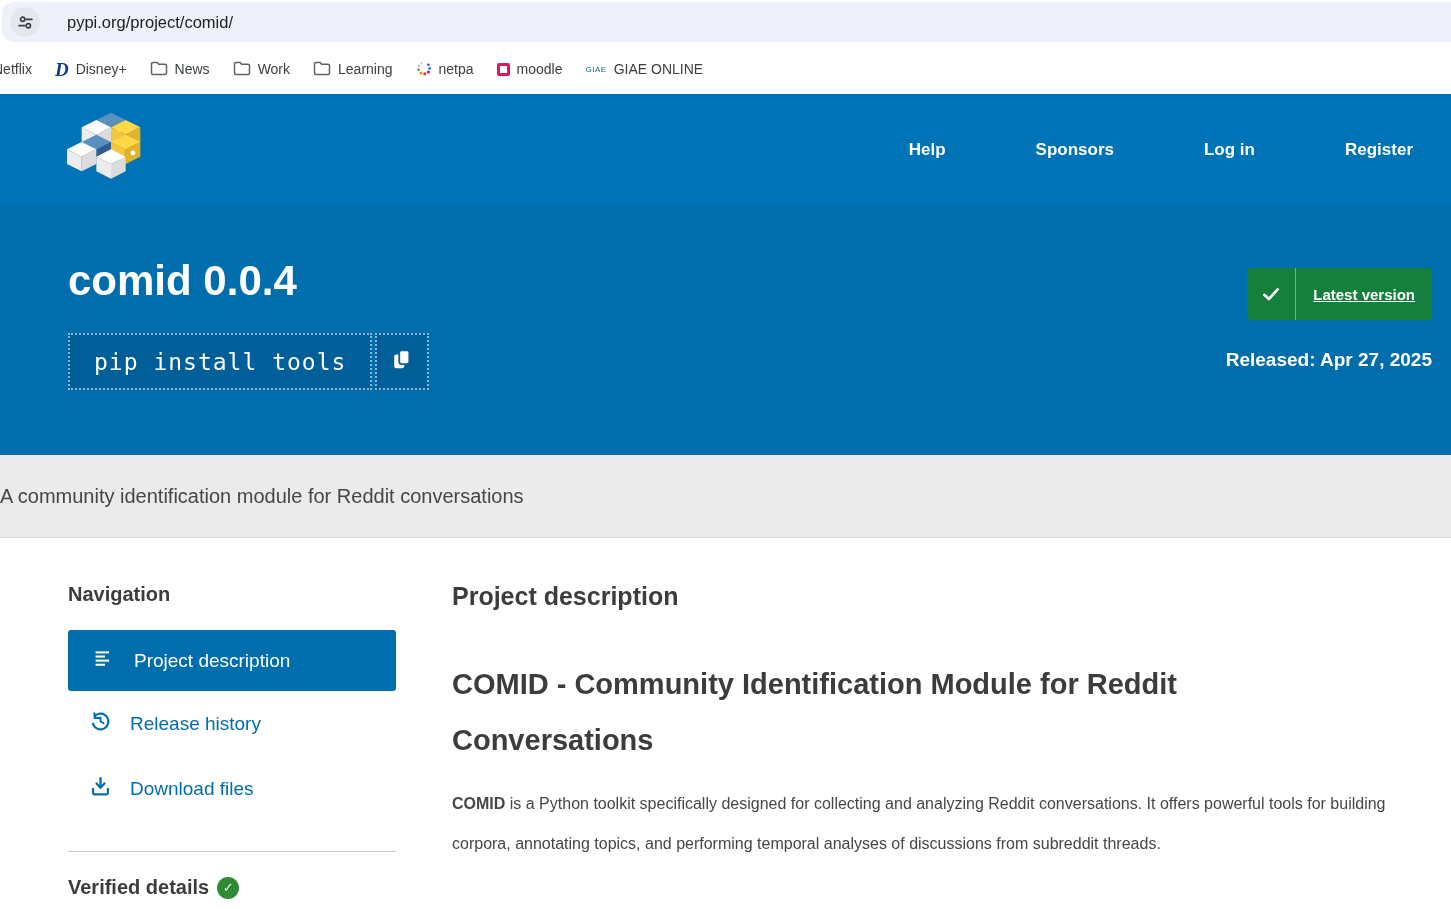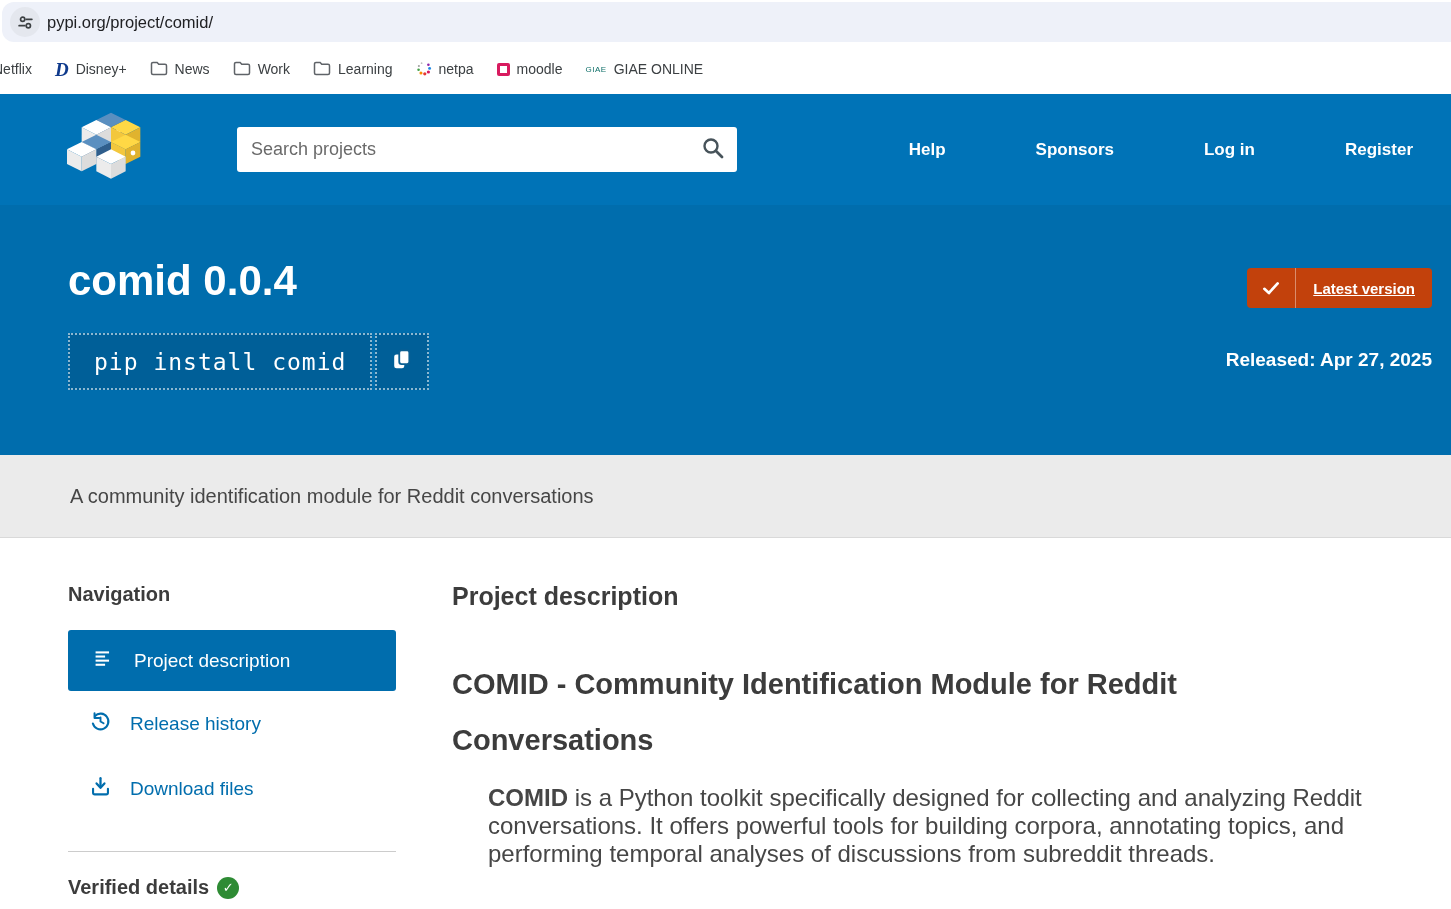--- a/index.html
+++ b/index.html
@@ -6,21 +6,21 @@
   html,body { width:1451px; height:909px; overflow:hidden; background:#fff;
               font-family:"Liberation Sans","DejaVu Sans",sans-serif; }
 
   
   .addr-row { height:44px; background:#fff; position:relative; }
   .addr-bar { position:absolute; left:2px; top:2px; width:1449px; height:40px;
               background:#eef1f9; border-radius:12px 0 0 12px;
               display:flex; align-items:center; padding-left:8px; }
   .tune-circle { width:30px; height:30px; border-radius:50%; background:#e4e7ee;
                  display:flex; align-items:center; justify-content:center; }
-  .url-text { margin-left:7px; font-size:16.5px; color:#202124; }
+  .url-text { margin-left:27px; font-size:16.5px; color:#202124; }
 
   .bookmarks { height:50px; background:#fff; display:flex; align-items:center;
                padding-left:0; column-gap:23px; }
   .bm { display:flex; align-items:center; gap:7px; font-size:14px; color:#3c4043;
         white-space:nowrap; cursor:default; }
   .bm.clipped { margin-left:-7px; }
   .disney-d { font-family:"Liberation Serif",serif; font-style:italic; font-weight:bold;
               font-size:19px; color:#0f3a8c; line-height:1; }
   .moodle-sq { width:13px; height:13px; border:3px solid #d81b5f; border-radius:2px; }
   .giae-txt { font-size:8px; font-weight:normal; color:#0e6f68; letter-spacing:.5px; }
@@ -42,32 +42,32 @@
   .banner { height:250px; background:#006dad; position:relative; color:#fff; }
   .proj-title { position:absolute; left:68px; top:52px; font-size:42px; font-weight:700; }
   .pip-row { position:absolute; left:68px; top:128px; display:flex; gap:3px; }
   .pip-cmd { border:2px dotted rgba(255,255,255,.55); background:rgba(0,0,0,.12);
              padding:0 24px; height:57px; display:flex; align-items:center;
              font-family:"DejaVu Sans Mono","Liberation Mono",monospace;
              font-size:23px; letter-spacing:1px; }
   .copy-btn { border:2px dotted rgba(255,255,255,.55); background:rgba(0,0,0,.12);
               width:54px; height:57px; display:flex; align-items:center;
               justify-content:center; cursor:pointer; }
-  .latest-badge { position:absolute; right:19px; top:63px; height:40px;
-                  background:#c2410c; border-radius:4px; display:flex;
+  .latest-badge { position:absolute; right:19px; top:63px; height:52px;
+                  background:#15803d; border-radius:4px; display:flex;
                   align-items:stretch; cursor:pointer; }
   .latest-check { width:49px; display:flex; align-items:center; justify-content:center;
                   border-right:1px solid rgba(255,255,255,.4); }
   .latest-label { display:flex; align-items:center; padding:0 17px; font-size:15px;
                   font-weight:700; color:#fff; text-decoration:underline; }
   .released { position:absolute; right:19px; top:144px; font-size:19px; font-weight:600;margin-left:12px; }
 
   
   .summary-strip { height:83px; background:#ebebeb; border-bottom:1px solid #d9d9d9;
-                   display:flex; align-items:center; padding-left:70px;
+                   display:flex; align-items:center; 
                    font-size:20px; color:#464646; }
 
   
   .main { position:relative; height:371px; background:#fff;padding-left:40px; }
   .side-heading { position:absolute; left:68px; top:45px; font-size:20px;
                   font-weight:700; color:#3c3c3c; }
   .nav-item-active { position:absolute; left:68px; top:92px; width:328px; height:61px;
                      background:#006dad; border-radius:3px; display:flex;
                      align-items:center; padding-left:26px; gap:21px; color:#fff;
                      font-size:19px; cursor:pointer; }
@@ -82,21 +82,21 @@
               color:#3c3c3c; }
   .v-circle { width:22px; height:22px; border-radius:50%; background:#2e8b34;
               color:#fff; font-size:13px; font-weight:700; display:flex;
               align-items:center; justify-content:center; }
 
   .content-h2 { position:absolute; left:452px; top:44px; font-size:25px;
                 font-weight:700; color:#3c3c3c; }
   .content-h1 { position:absolute; left:452px; top:118px; width:800px;
                 font-size:29px; font-weight:700; color:#3c3c3c; line-height:56px; }
   .content-p { position:absolute; left:452px; top:246px; width:962px;
-               font-size:24px; color:#464646; line-height:28px;margin-left:36px; }
+               font-size:16px; color:#464646; line-height:40px; }
 </style>
 </head>
 <body>
 
 <div class="addr-row">
   <div class="addr-bar">
     <span class="tune-circle">
       <svg width="17" height="17" viewBox="0 0 24 24">
         <circle cx="8" cy="7.5" r="3" fill="none" stroke="#3c4043" stroke-width="2.4"></circle>
         <line x1="13" y1="7.5" x2="21" y2="7.5" stroke="#3c4043" stroke-width="2.4" stroke-linecap="round"></line>
@@ -207,43 +207,32 @@
          <path d="M32 44 L16 52 L16 68 L32 60 Z" fill="#dcdcdc"></path>
         </g>
 
       <g>
           <path d="M32 52 L48 44 L64 52 L48 60 Z" fill="#ffffff"></path>
          <path d="M32 52 L48 60 L48 76 L32 68 Z" fill="#ececec"></path>
          <path d="M64 52 L48 60 L48 76 L64 68 Z" fill="#dcdcdc"></path>
         </g>
     </svg>
   </span>
-  <span class="search-wrap">
-    <input class="search-input" type="text" placeholder="Search projects" style="">
-    <button class="search-btn">
-      <span>
-        <svg width="24" height="24" viewBox="0 0 24 24">
-          <circle cx="10" cy="10" r="6.5" fill="none" stroke="#47535a" stroke-width="2.4"></circle>
-          <line x1="15" y1="15" x2="21" y2="21" stroke="#47535a" stroke-width="2.8" stroke-linecap="round"></line>
-        </svg>
-      </span>
-    </button>
-  </span>
   <span class="hdr-nav">
     <a class="hdr-link">Help</a>
     <a class="hdr-link">Sponsors</a>
     <a class="hdr-link">Log in</a>
     <a class="hdr-link">Register</a>
   </span>
 </div>
 
 <div class="banner">
   <div class="proj-title">comid 0.0.4</div>
   <div class="pip-row">
-    <div class="pip-cmd">pip install comid</div>
+    <div class="pip-cmd">pip install tools</div>
     <button class="copy-btn">
       <span>
         <svg width="22" height="24" viewBox="0 0 24 26">
           <rect x="3.5" y="7" width="11" height="15" rx="2.5" fill="#fff"></rect>
           <rect x="9" y="2.5" width="11" height="15" rx="2.5" fill="#fff" stroke="#0b5f92" stroke-width="2"></rect>
         </svg>
       </span>
     </button>
   </div>
   <div class="latest-badge">

